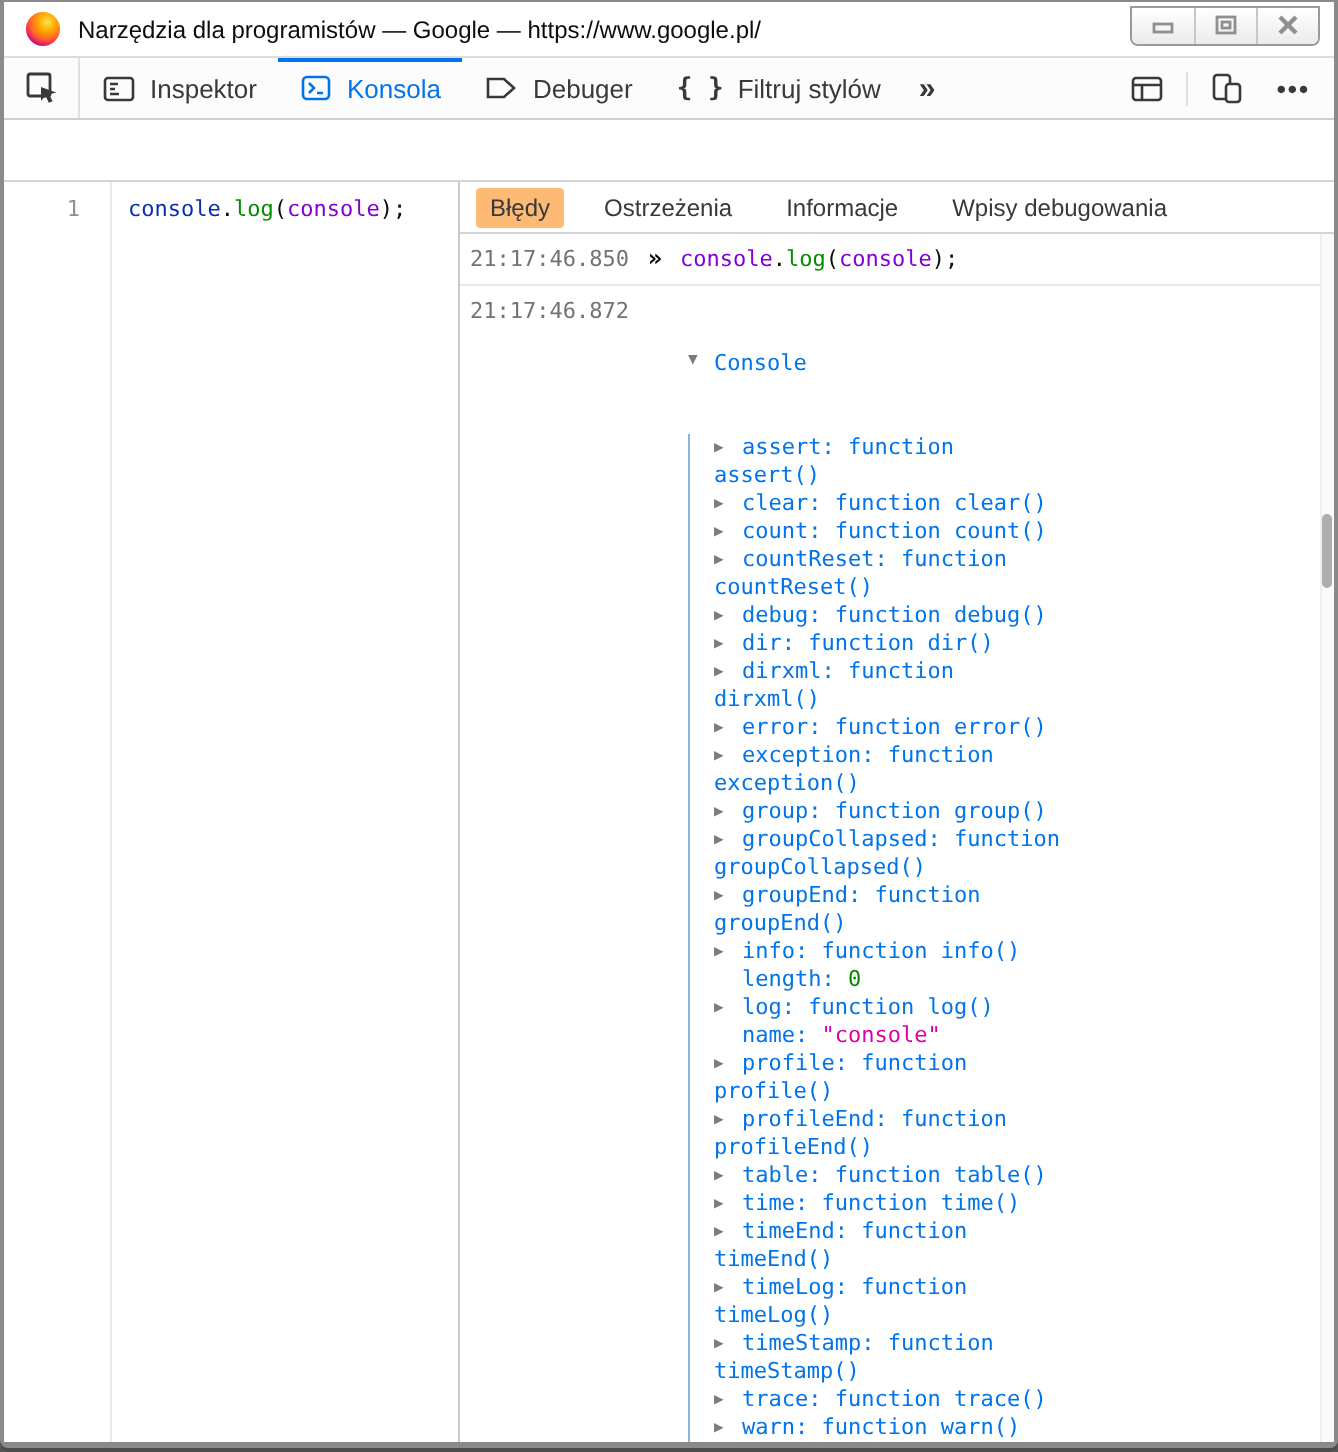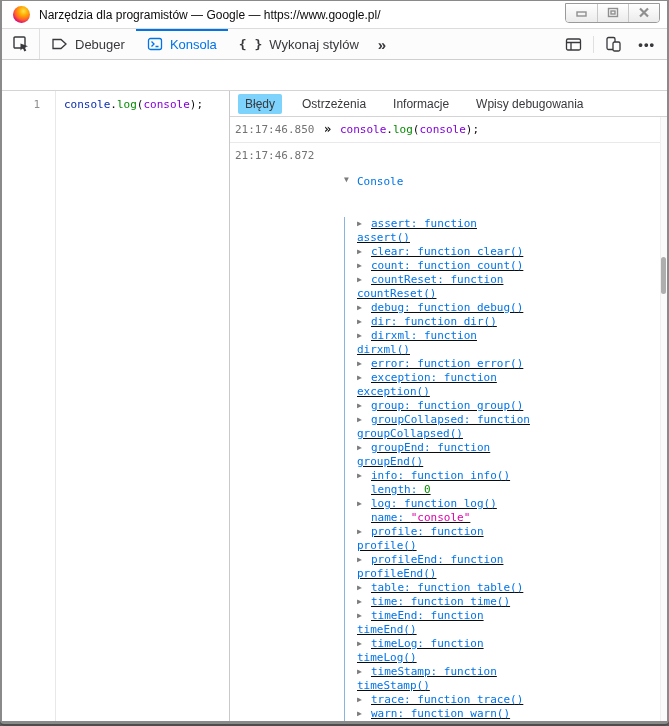--- a/index.html
+++ b/index.html
@@ -62,38 +62,38 @@
             font:11px "DejaVu Sans Mono",monospace; background:#fff; }
   .gutter { width:54px; flex:none; border-right:1px solid #e8e8e8; color:#8f8f8f;
             text-align:right; padding:7px 15px 0 0; }
   .code-area { flex:1; padding:7px 0 0 8px; white-space:pre; }
 
   .console { flex:1; display:flex; flex-direction:column; min-width:0; overflow:hidden; background:#fff; }
   .filterbar { height:26px; flex:none; display:flex; align-items:center; gap:13px;
                padding-left:8px; border-bottom:1px solid #d4d4d4; font-size:12px;
                color:#38383d; white-space:nowrap; overflow:hidden; }
   .chip { padding:3px 7px; border-radius:2px; flex:none; }
-  .chip.sel { background:#7dd3fc; }
+  .chip.sel { background:#fdba74; }
 
   .messages { flex:1; position:relative; font:11px "DejaVu Sans Mono",monospace;
               color:#0c0c0d; overflow:hidden; }
   .msg-row { display:flex; align-items:flex-start; padding-left:5px; }
   .ts { width:80px; flex:none; color:#737373; padding-top:6px; white-space:pre; }
   .icol { width:25px; flex:none; text-align:center; padding-top:5px; }
   .input-glyph { color:#0c0c0d; font-weight:bold; font-size:12px; }
   .mbody { flex:1; min-width:0; padding-top:6px; white-space:pre; }
   .echo-row { border-bottom:1px solid #e9e9ec; padding-bottom:6px; }
 
   .obj-head { display:flex; align-items:flex-start; }
   .twisty { display:inline-block; width:13px; color:#7c7c7c; font-size:8px;
             vertical-align:1px; margin-left:4px; }
   .obj-name { color:#0074e8; }
   .loc-link { margin-left:auto; color:#0074e8; padding-right:14px; white-space:pre; }
   .tree { margin:3px 0 5px 4px; border-left:1px solid #8ab4dd; padding-bottom:2px; }
-  .tline { line-height:14px; white-space:pre; padding-left:12px;text-decoration:underline; }
+  .tline { line-height:14px; white-space:pre; padding-left:12px; }
   .tline .arrow { display:inline-block; width:14px; color:#7c7c7c; font-size:8px; vertical-align:1px; }
   .tline .pad { display:inline-block; width:14px; }
 
   .scroll-track { position:absolute; right:0; top:0; bottom:0; width:7px;
                   background:#fafafa; border-left:1px solid #efefef; }
   .scroll-thumb { position:absolute; right:1px; top:140px; width:5px; height:37px;
                   background:#aeaeae; border-radius:3px; }
 </style>
 </head>
 <body>
@@ -127,38 +127,47 @@
     <div class="tabbar">
       <div class="icon-btn picker-btn">
         <svg width="18" height="18" viewBox="0 0 18 18" style="stroke:#38383d;fill:none;stroke-width:1.4">
           <rect x="2" y="2" width="11" height="11" rx="1"></rect>
           <path d="M8.5 8.5 L16 11.2 L12.6 12.2 L14.3 15.6 L12.4 16.4 L10.8 13 L8.5 15.4 Z" fill="#38383d" stroke="none"></path>
         </svg>
       </div>
       <div id="tabs" style="display:flex">
           <div class="tab">
             <span style="display: flex;">
-              <svg width="17" height="14" viewBox="0 0 17 14">
-                <path d="M2 2.5 H10 L15 7 L10 11.5 H2 Z"></path>
+              <svg width="17" height="15" viewBox="0 0 17 15">
+                <rect x="1.5" y="2" width="14" height="11" rx="1.5"></rect>
+                <path d="M4 5 H8 M4 7.5 H6.5 M4 10 H8.5"></path>
               </svg>
             </span>
-            <span>Debuger</span>
+            <span>Inspektor</span>
           </div>
           <div class="tab active">
             <span style="display: flex;">
               <svg width="16" height="14" viewBox="0 0 16 14">
                 <rect x="1.5" y="1.5" width="13" height="11" rx="2"></rect>
                 <path d="M4.5 4.5 L7 7 L4.5 9.5 M8.5 9.5 H11.5"></path>
               </svg>
             </span>
             <span>Konsola</span>
           </div>
           <div class="tab">
+            <span style="display: flex;">
+              <svg width="17" height="14" viewBox="0 0 17 14">
+                <path d="M2 2.5 H10 L15 7 L10 11.5 H2 Z"></path>
+              </svg>
+            </span>
+            <span>Debuger</span>
+          </div>
+          <div class="tab">
             <span class="braces-glyph">{ }</span>
-            <span>Wykonaj stylów</span>
+            <span>Filtruj stylów</span>
           </div>
         </div>
       <div class="more-tabs">»</div>
       <div class="tabbar-right">
         <div class="icon-btn">
           <svg width="17" height="15" viewBox="0 0 17 15">
               <rect x="1.5" y="2" width="14" height="11" rx="1.5"></rect>
               <path d="M1.5 5.5 H15.5 M6 5.5 V13"></path>
             </svg>
         </div>

